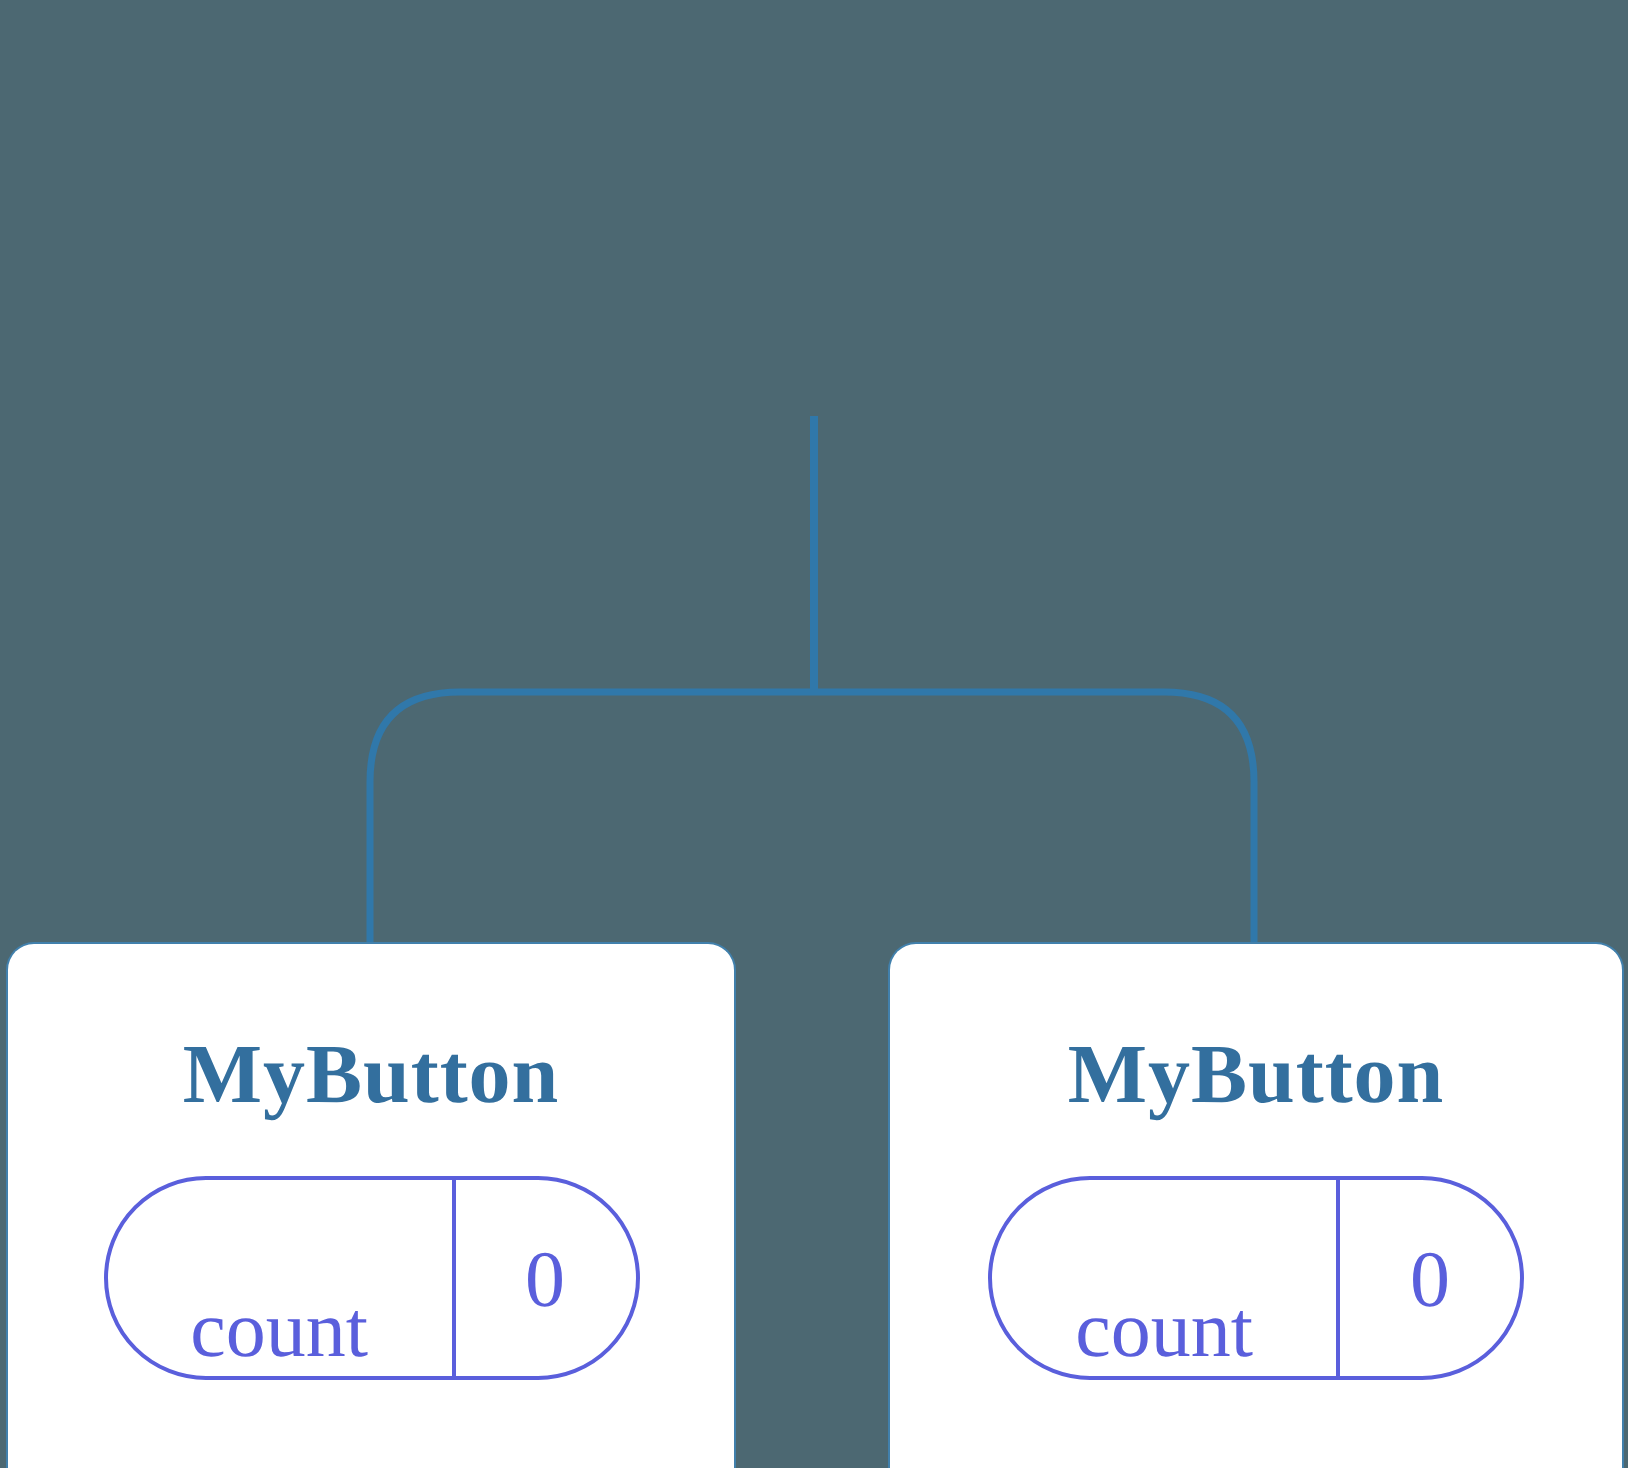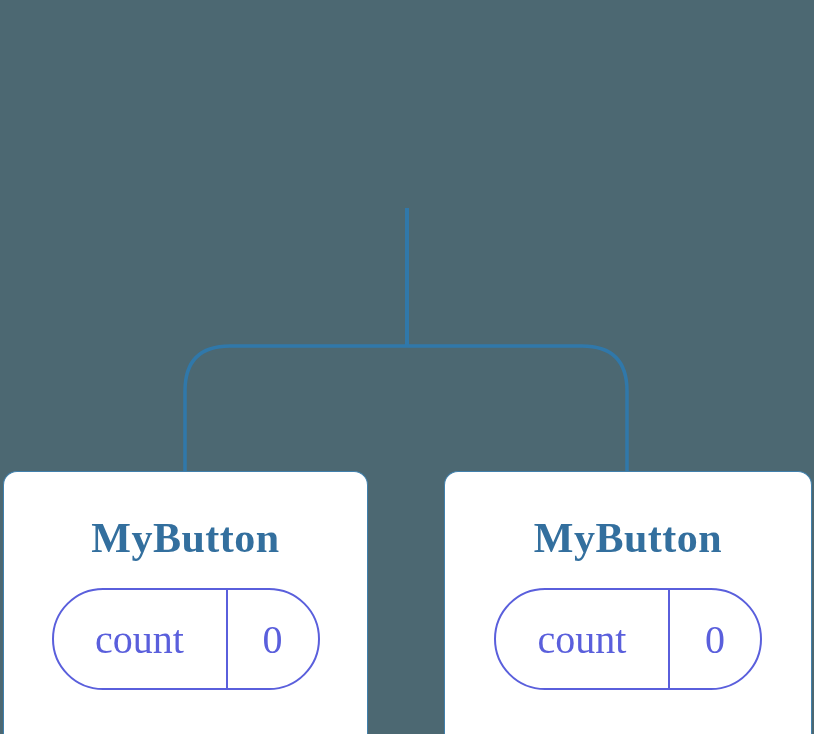--- a/index.html
+++ b/index.html
@@ -76,21 +76,21 @@
     height: 102px;
     border: 2px solid var(--state-accent);
     border-radius: 51px;
     display: flex;
     align-items: stretch;
     background: var(--node-bg);
   }
   .state-name-cell {
     flex: 1 1 auto;
     display: flex;
-    align-items: center;
+    align-items: flex-end;
     justify-content: center;
   }
   .state-divider {
     width: 2px;
     background: var(--state-accent);
   }
   .state-value-cell {
     width: 90px;
     display: flex;
     align-items: center;

